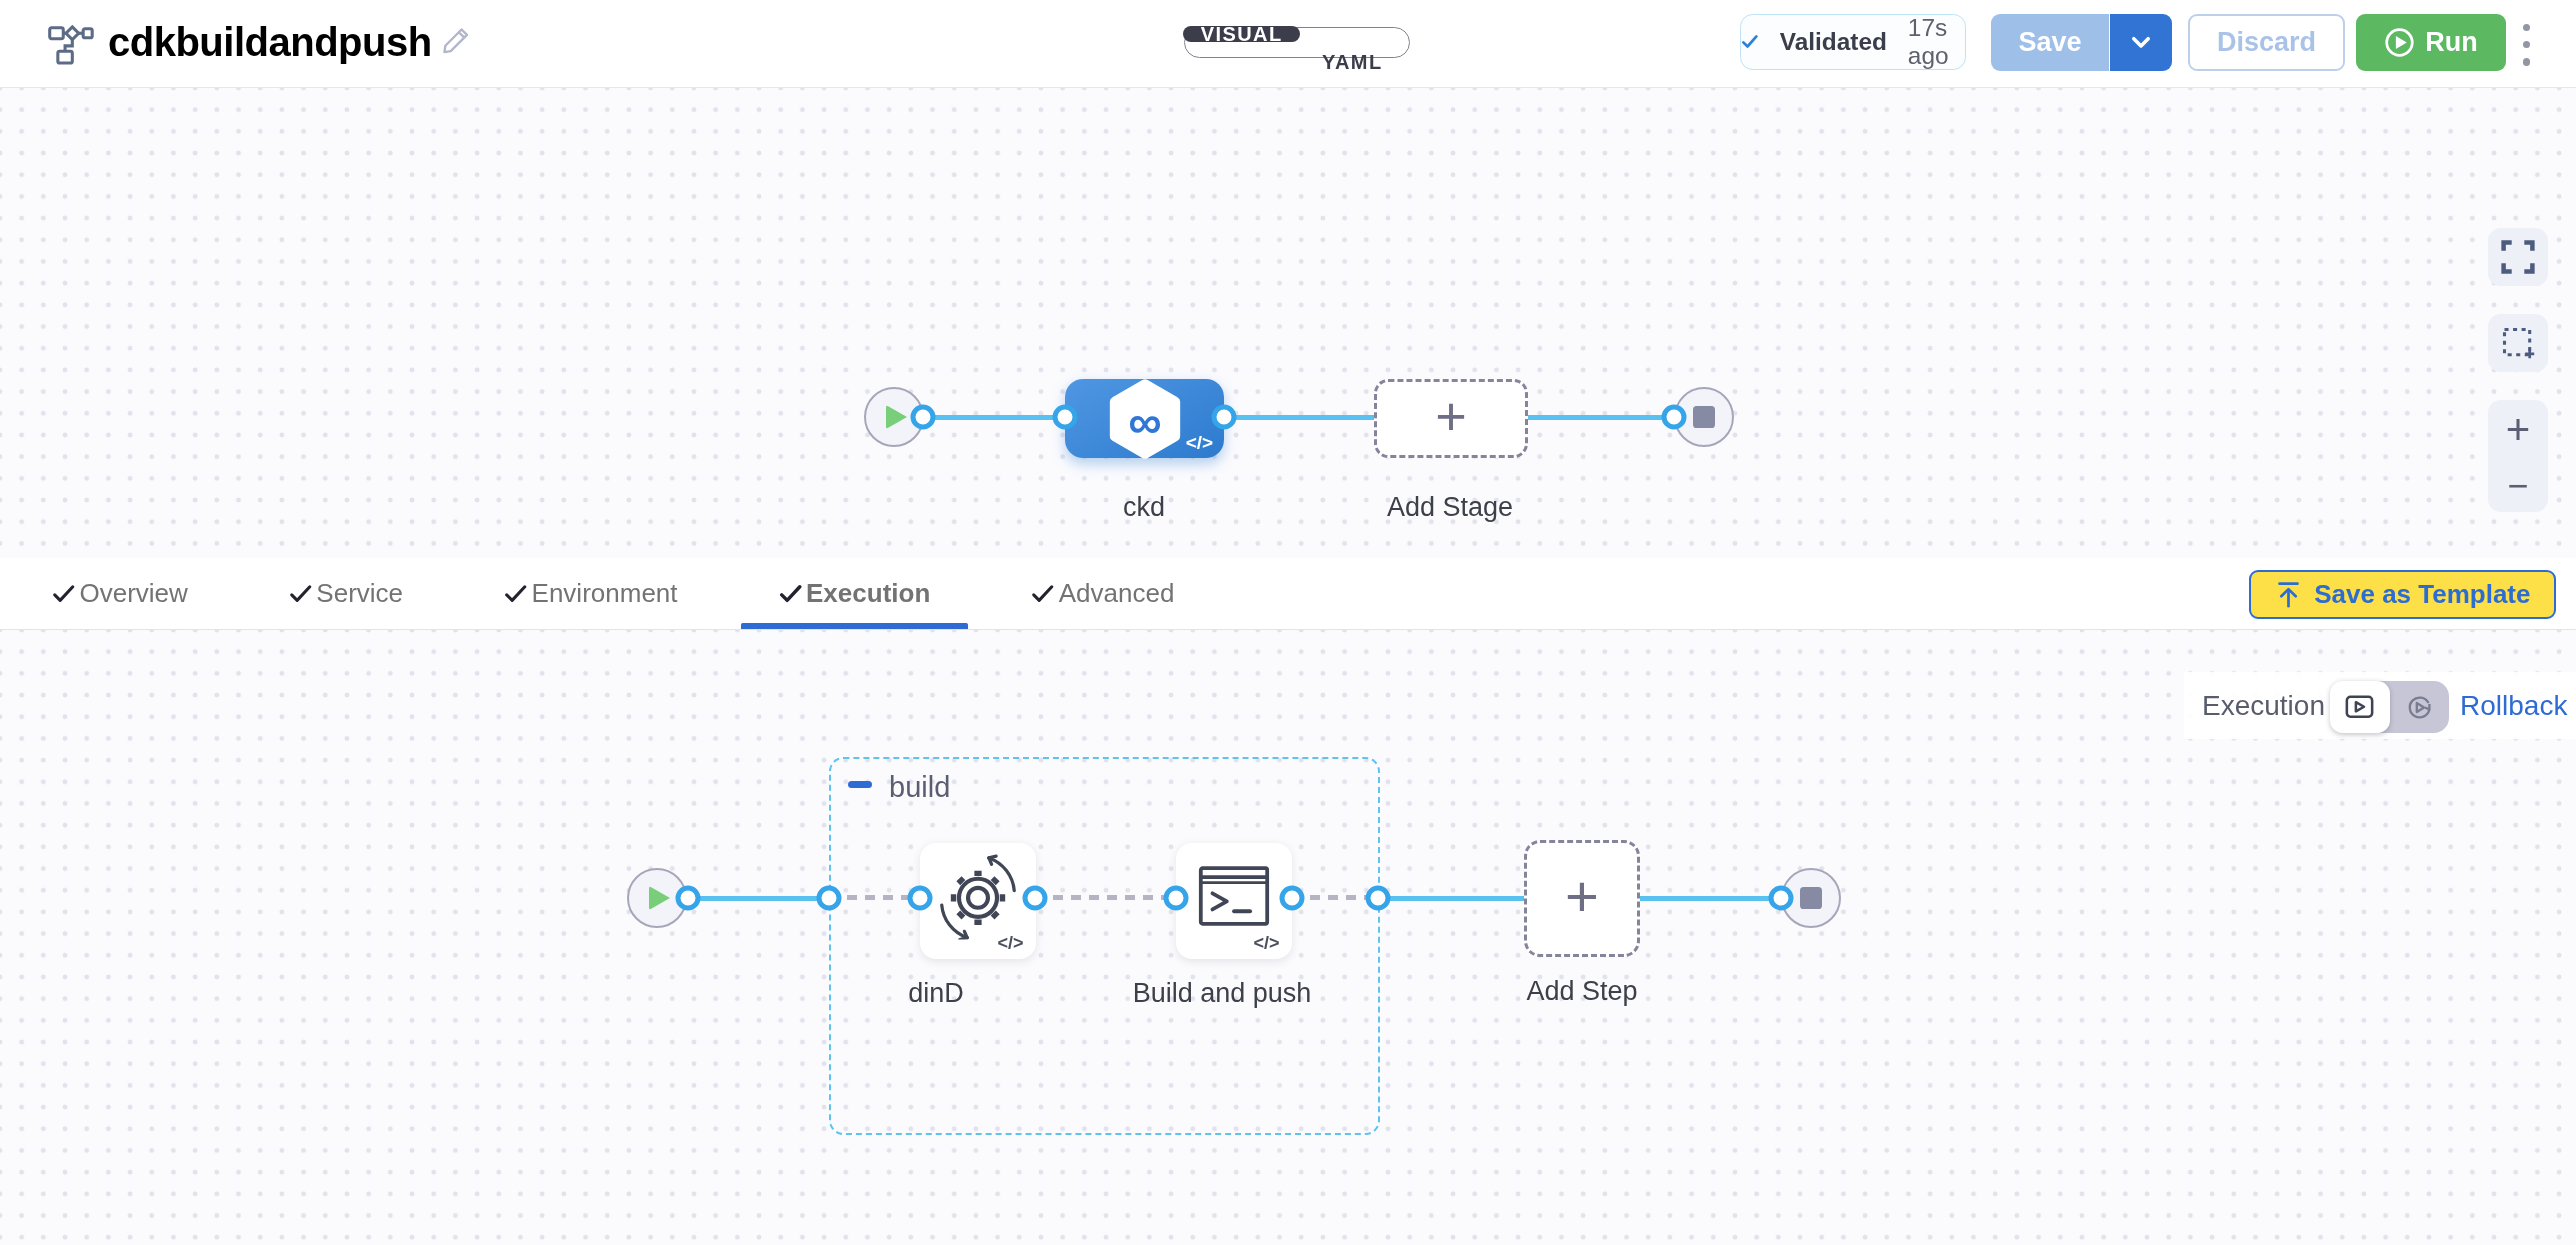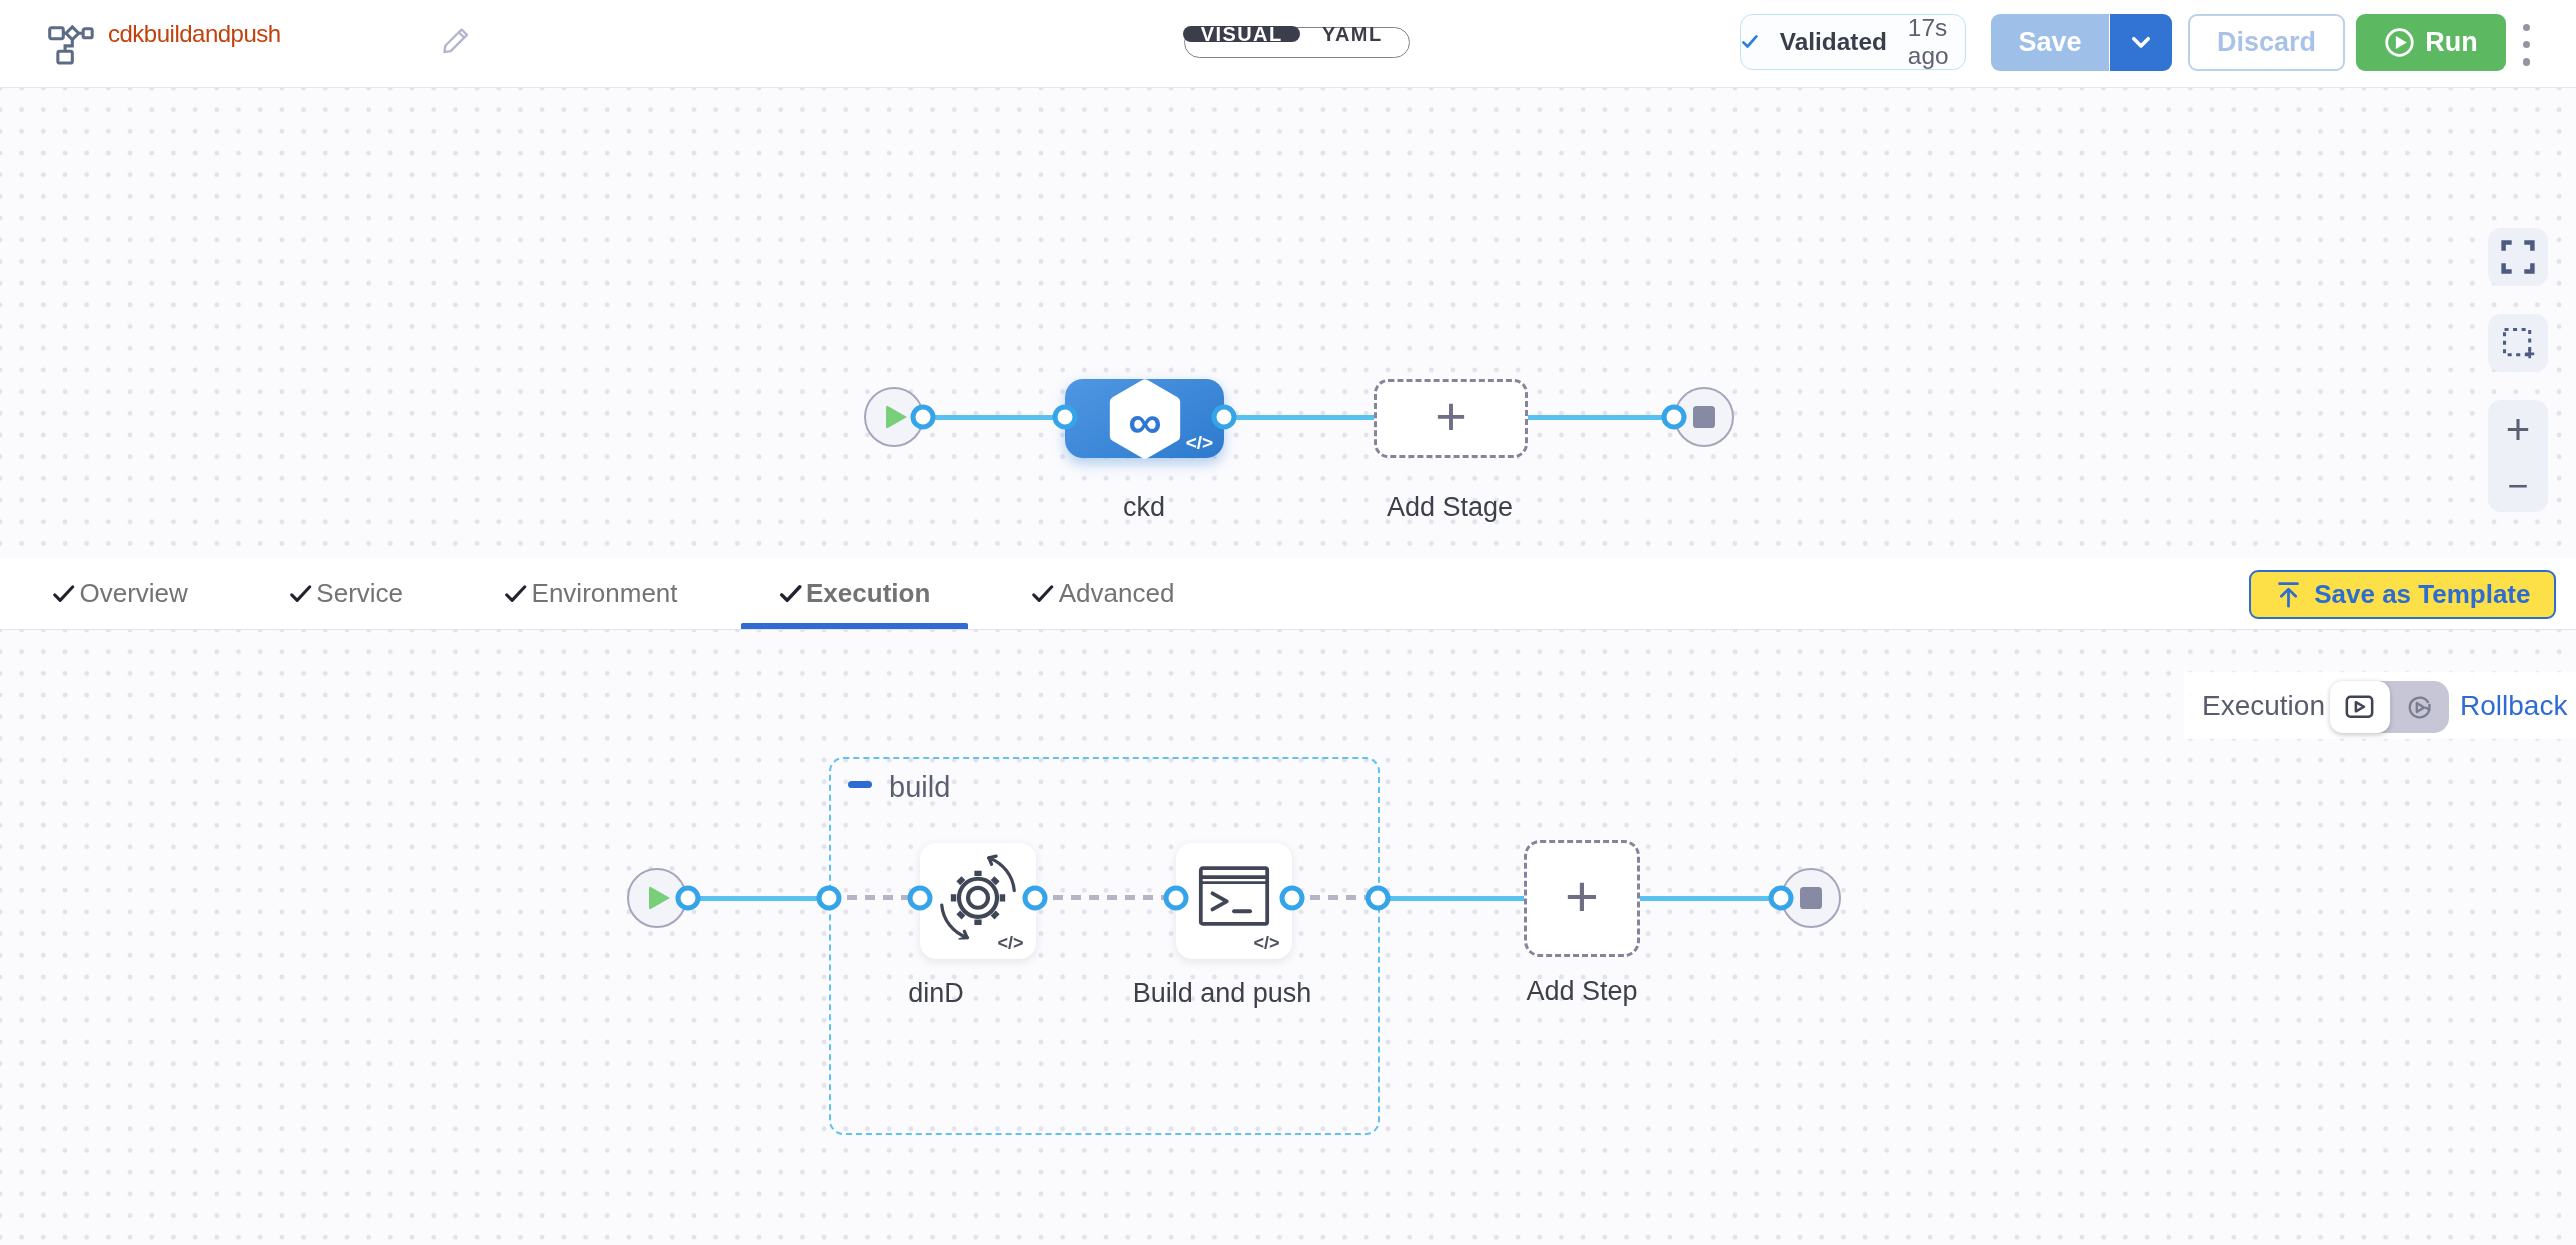--- a/index.html
+++ b/index.html
@@ -2,27 +2,27 @@
 <html style="font-size:14.4px"><head>
 <meta charset="utf-8">
 <style>
   * { margin:0; padding:0; box-sizing:border-box; }
   html,body { width:2576px; height:1246px; font-family:"Liberation Sans", sans-serif; background:#ffffff; }
   #app { position:relative; width:2576px; height:1246px; overflow:hidden; background:#fbfbfe; }
 
   
   .header { position:absolute; left:0; top:0; width:2576px; height:88px; background:#ffffff; border-bottom:1.8px solid #e7e8ef; z-index:30; }
   .pipe-icon { position:absolute; left:47px; top:24.4px; }
-  .title { position:absolute; left:108px; top:20px; font-size:24px; font-weight:400; color:#c2410c; letter-spacing:-0.5px; }
+  .title { position:absolute; left:108px; top:20px; font-size:40px; font-weight:700; color:#000000; letter-spacing:-0.5px; }
   .pencil { position:absolute; left:439px; top:25px; }
 
   .mode-toggle { position:absolute; left:1184px; top:27px; width:226px; height:31px; border:1.8px solid #82828f; border-radius:18px; background:#ffffff; }
   .mode-seg { position:absolute; top:-1.8px; height:16px; width:117px; border-radius:18px; display:flex; align-items:center; justify-content:center; font-size:20px; font-weight:700; letter-spacing:1.4px; }
   .mode-visual { left:-1.8px; background:#3c3d4b; color:#ffffff; z-index:2; }
-  .mode-yaml  { right:-1.8px; color:#3c3d4b; }
+  .mode-yaml  { right:-1.8px; color:#3c3d4b;margin-top:28px; }
 
   .validated { position:absolute; left:1740px; top:13.5px; width:226px; height:56px; border:1.8px solid #bfe3f6; background:#fcfdff; border-radius:12.6px; display:flex; align-items:center; justify-content:center; gap:21px; }
   .validated .v-label { font-size:24.4px; font-weight:700; color:#3a3d4a; }
   .validated .v-time  { font-size:24.4px; color:#5d616e; }
 
   .save-split { position:absolute; left:1991px; top:14.4px; width:181px; height:57px; border-radius:9px; overflow:hidden; display:flex; }
   .save-main { width:119px; height:100%; background:#9dbfe8; color:#ffffff; font-size:27px; font-weight:700; display:flex; align-items:center; justify-content:center; border-right:1.8px solid #ffffff; }
   .save-caret { flex:1; background:#3174d3; display:flex; align-items:center; justify-content:center; }
 
   .discard-btn { position:absolute; left:2188px; top:14.4px; width:157px; height:57px; background:#ffffff; border:2.7px solid #bcd0ec; border-radius:9px; color:#a9c3e8; font-size:27px; font-weight:700; display:flex; align-items:center; justify-content:center; }

